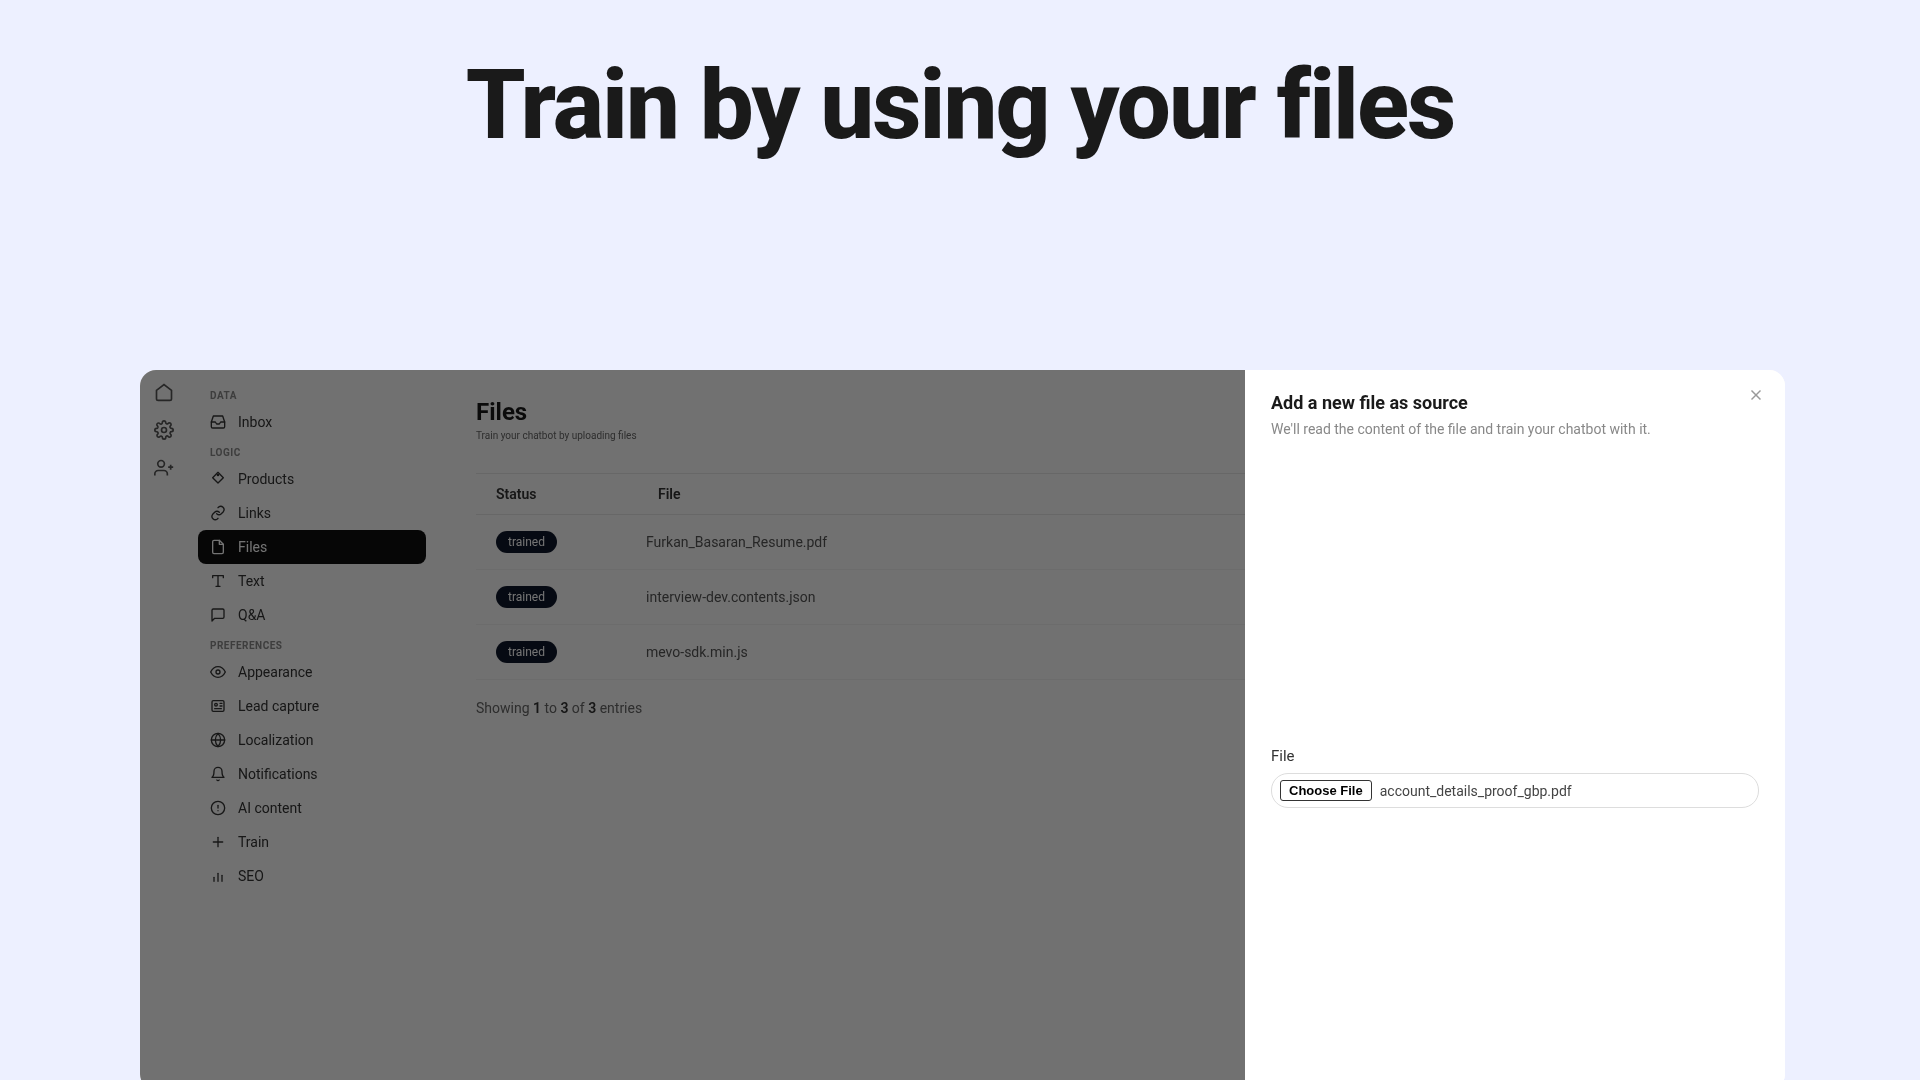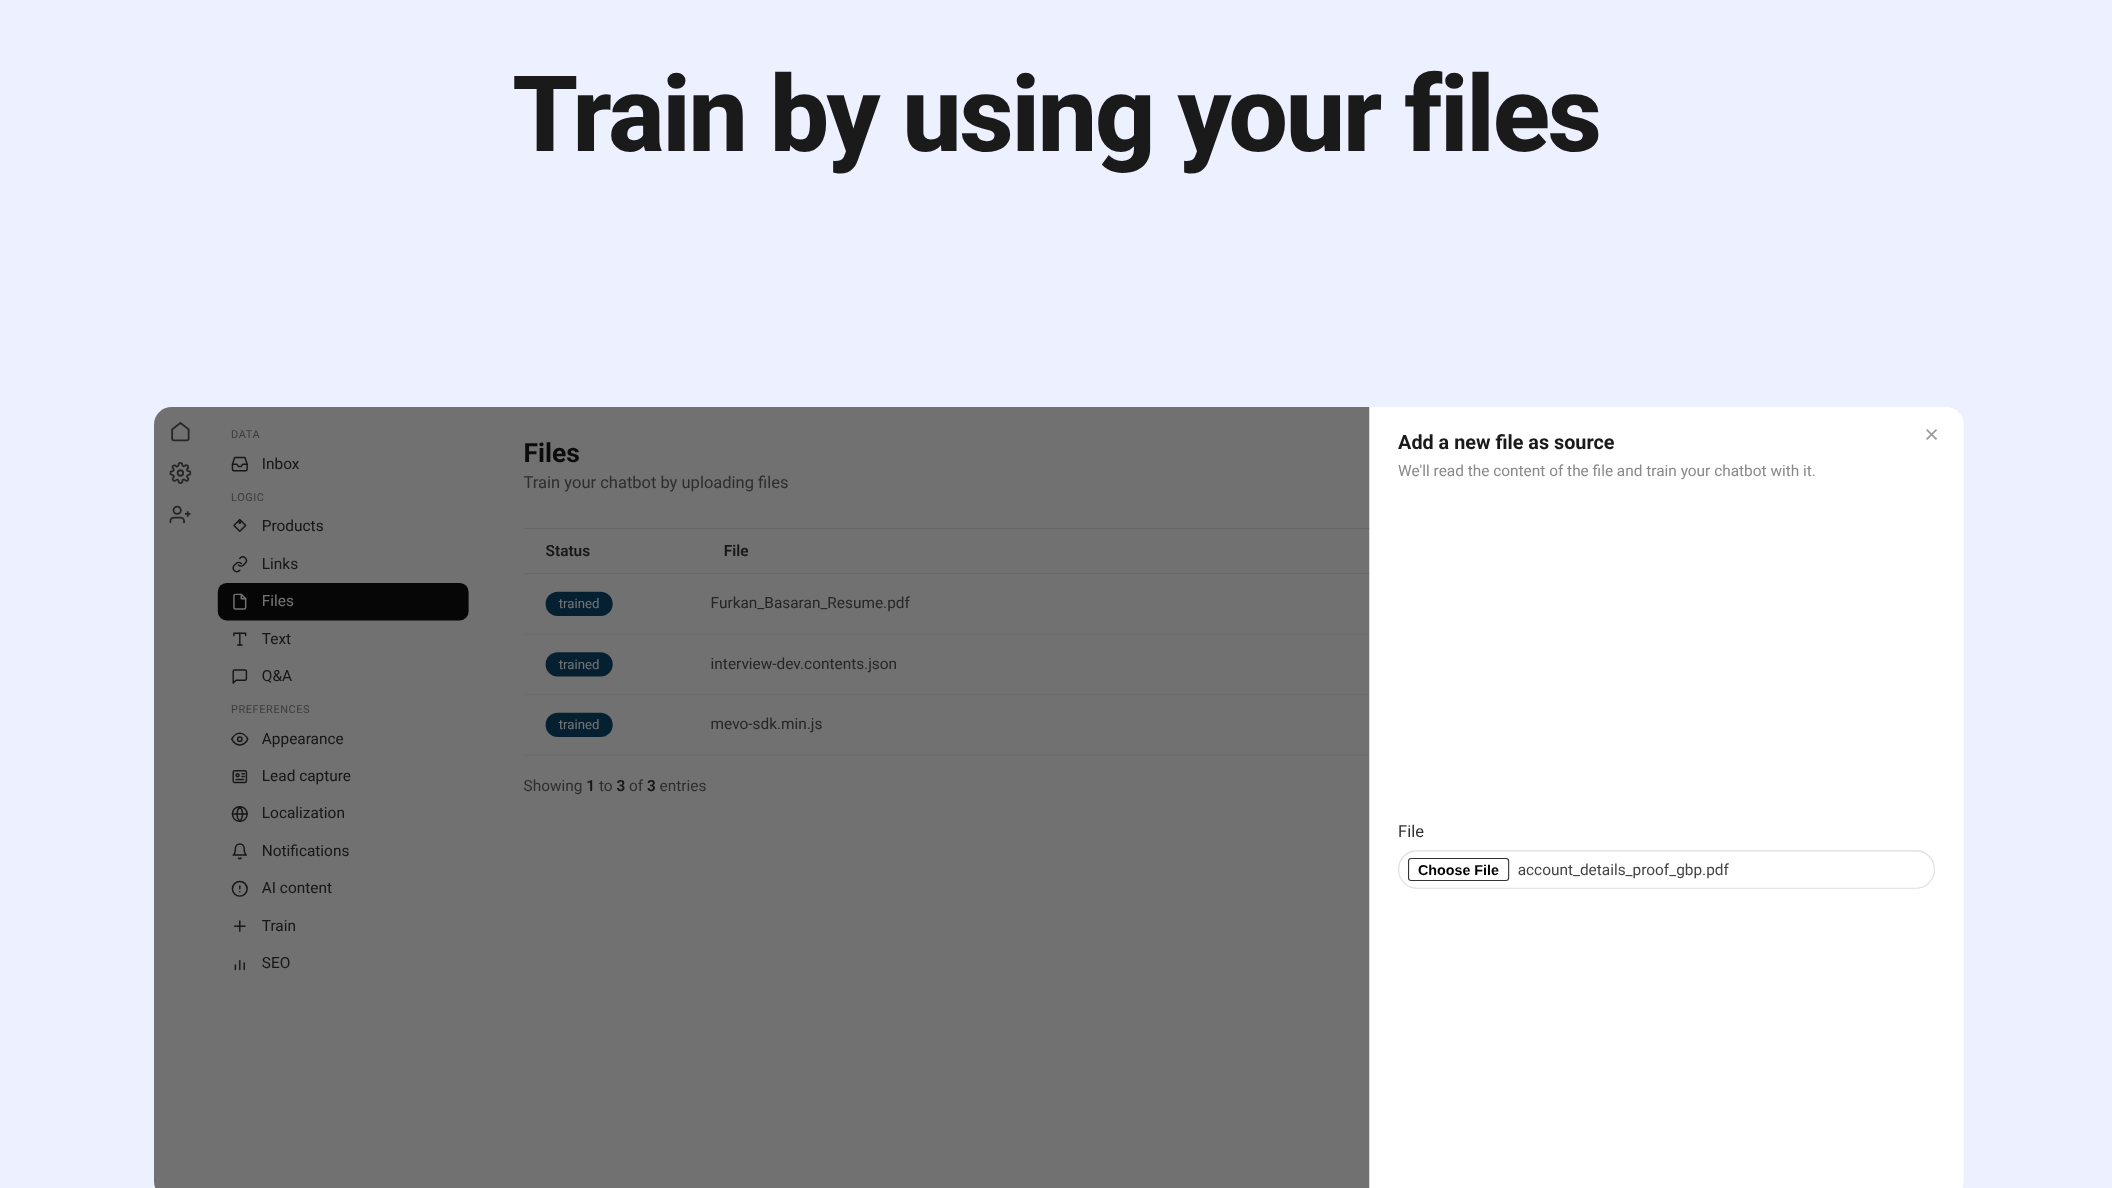--- a/index.html
+++ b/index.html
@@ -47,21 +47,21 @@
     }
     .sidebar {
       width: 248px;
       background: #fafafa;
       padding: 12px 10px;
     }
     .section-label {
       font-size: 10px;
       letter-spacing: 0.5px;
       color: #888;
-      font-weight: 400;
+      font-weight: 700;
       text-transform: uppercase;
       padding: 8px 12px 4px;
     }
     .sidebar-item {
       display: flex;
       align-items: center;
       gap: 12px;
       padding: 9px 12px;
       border-radius: 8px;
       cursor: pointer;
@@ -81,21 +81,21 @@
       flex: 1;
       padding: 28px 40px;
       background: #fafafa;
     }
     .page-title {
       font-size: 24px;
       font-weight: 700;
       color: #1a1a1a;
     }
     .page-subtitle {
-      font-size: 15px;
+      font-size: 10px;
       color: #666;
       margin-top: 4px;
     }
     .table {
       margin-top: 32px;
       width: 100%;
     }
     .table-header {
       display: flex;
       padding: 12px 20px;
@@ -111,21 +111,21 @@
     .table-row {
       display: flex;
       align-items: center;
       padding: 16px 20px;
       border-bottom: 1px solid #f0f0f0;
       font-size: 14px;
       color: #555;
     }
     .badge {
       display: inline-block;
-      background: #0c4a6e;
+      background: #0f172a;
       color: #fff;
       font-size: 12px;
       padding: 4px 12px;
       border-radius: 999px;
     }
     .pagination-text {
       margin-top: 20px;
       font-size: 14px;
       color: #666;
     }

